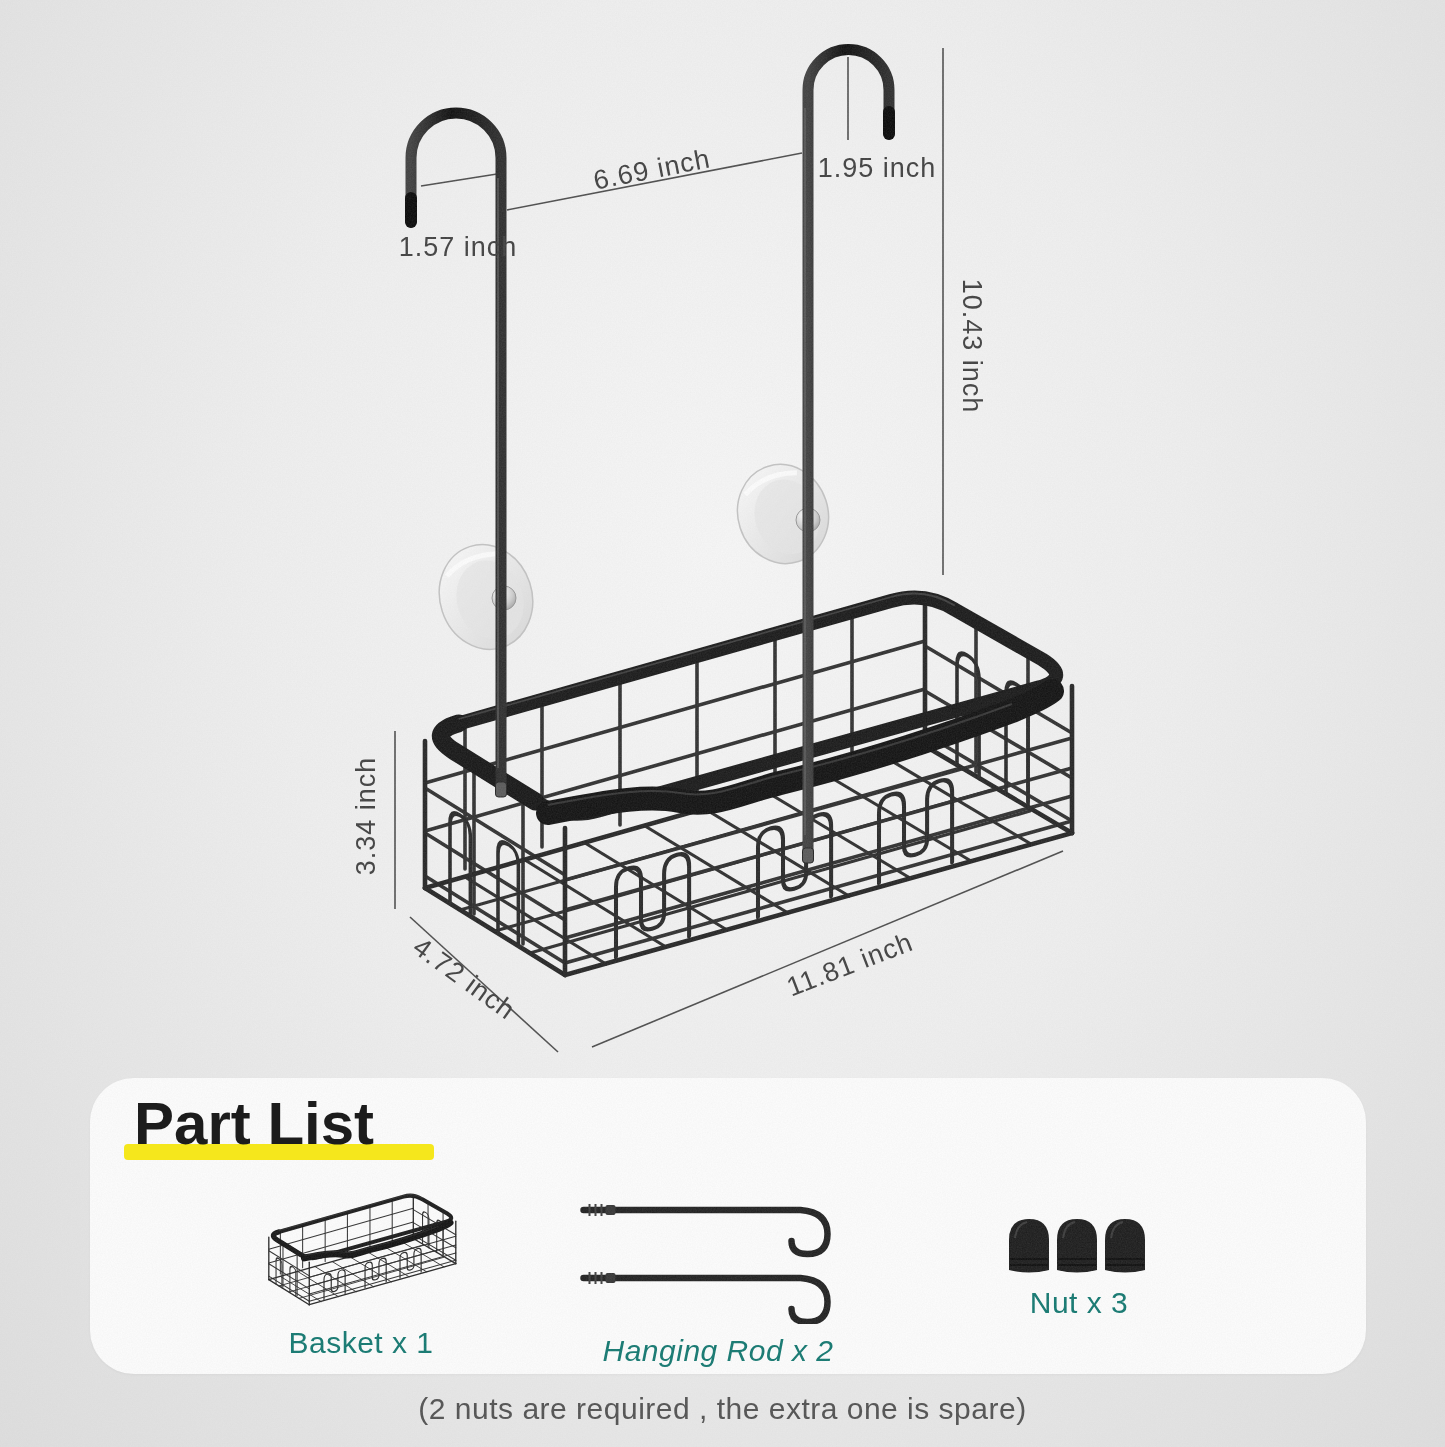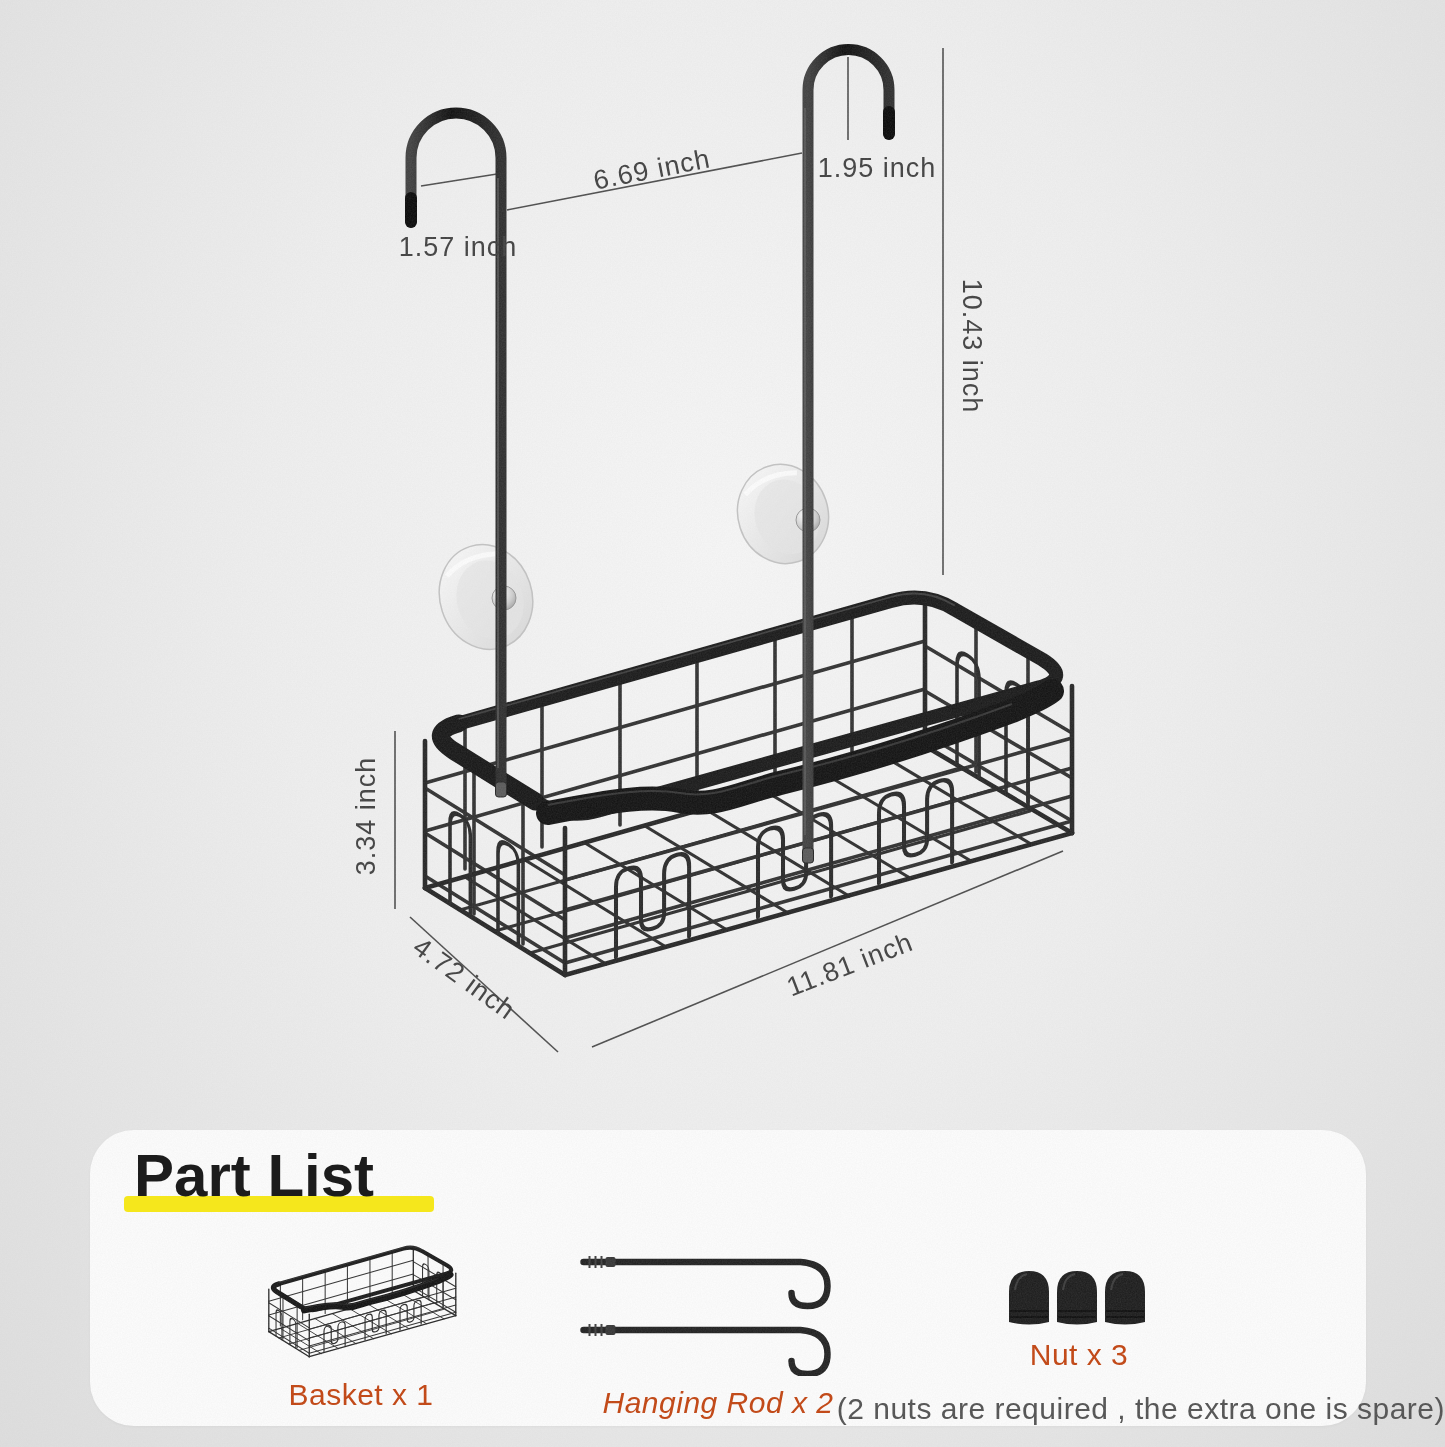--- a/index.html
+++ b/index.html
@@ -13,43 +13,43 @@
     position:relative;width:1445px;height:1447px;
     background:radial-gradient(ellipse at 50% 38%, #f7f7f7 0%, #efefef 45%, #e4e4e4 80%, #dedede 100%);
   }
   .scene{position:absolute;left:0;top:0;}
   .dim-label{
     position:absolute;
     font-size:27px;color:#3e3e3e;letter-spacing:1px;white-space:nowrap;
     transform:translate(-50%,-50%);
   }
   .panel{
-    position:absolute;left:90px;top:1130px;width:1276px;height:296px;
+    position:absolute;left:90px;top:1078px;width:1276px;height:296px;
     background:#fdfdfd;border-radius:44px;
     box-shadow:0 1px 3px rgba(0,0,0,0.04);
   }
   .panel-title-wrap{position:absolute;left:44px;top:16px;}
   .panel-title{
     position:relative;z-index:2;
     font-size:60px;font-weight:bold;color:#1c1c1c;letter-spacing:0px;
     line-height:1.0;
   }
   .title-highlight{
     position:absolute;z-index:1;left:-10px;top:50px;width:310px;height:16px;
     background:#f5e71c;border-radius:4px;
   }
   .part-item{
     position:absolute;transform:translateX(-50%);text-align:center;
   }
   .part-thumb{display:block;margin:0 auto;}
   .part-label{
-    margin-top:10px;font-size:30px;color:#c2410c;letter-spacing:0.5px;white-space:nowrap;
+    margin-top:10px;font-size:30px;color:#0f766e;letter-spacing:0.5px;white-space:nowrap;
   }
   .note{
-    position:absolute;left:0;top:1392px;width:1445px;text-align:right;
+    position:absolute;left:0;top:1392px;width:1445px;text-align:center;
     font-size:30px;color:#4f4f4f;letter-spacing:0.5px;
   }
   .grain{position:absolute;left:0;top:0;opacity:0.22;pointer-events:none;}
 </style>
 </head>
 <body>
 
 <div class="stage">
 
   <svg class="scene" width="1445" height="1060" viewBox="0 0 1445 1060">

